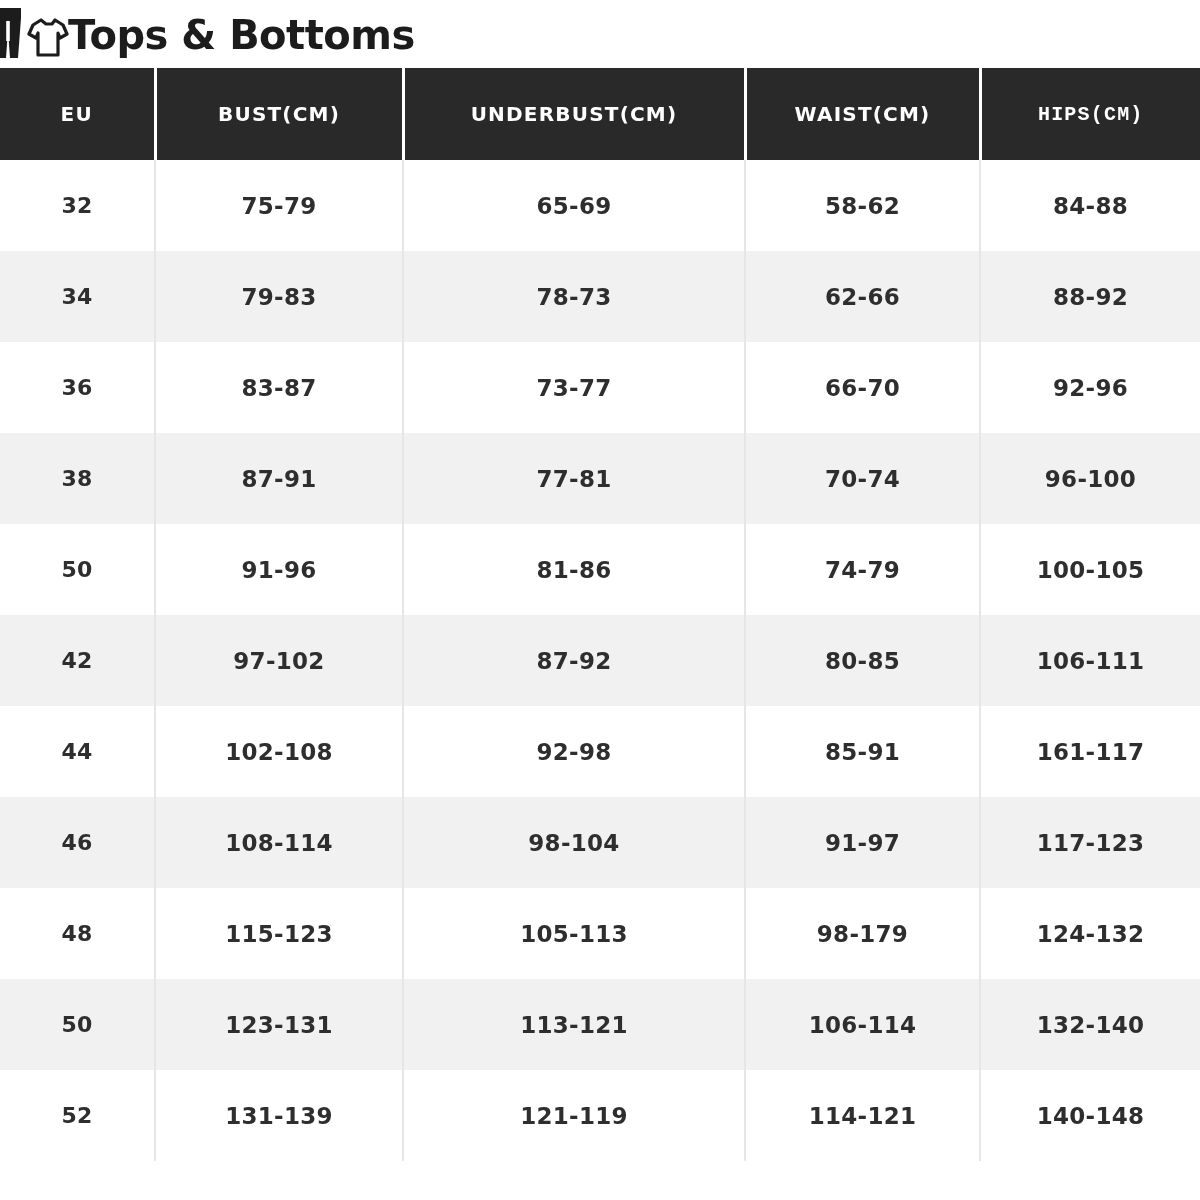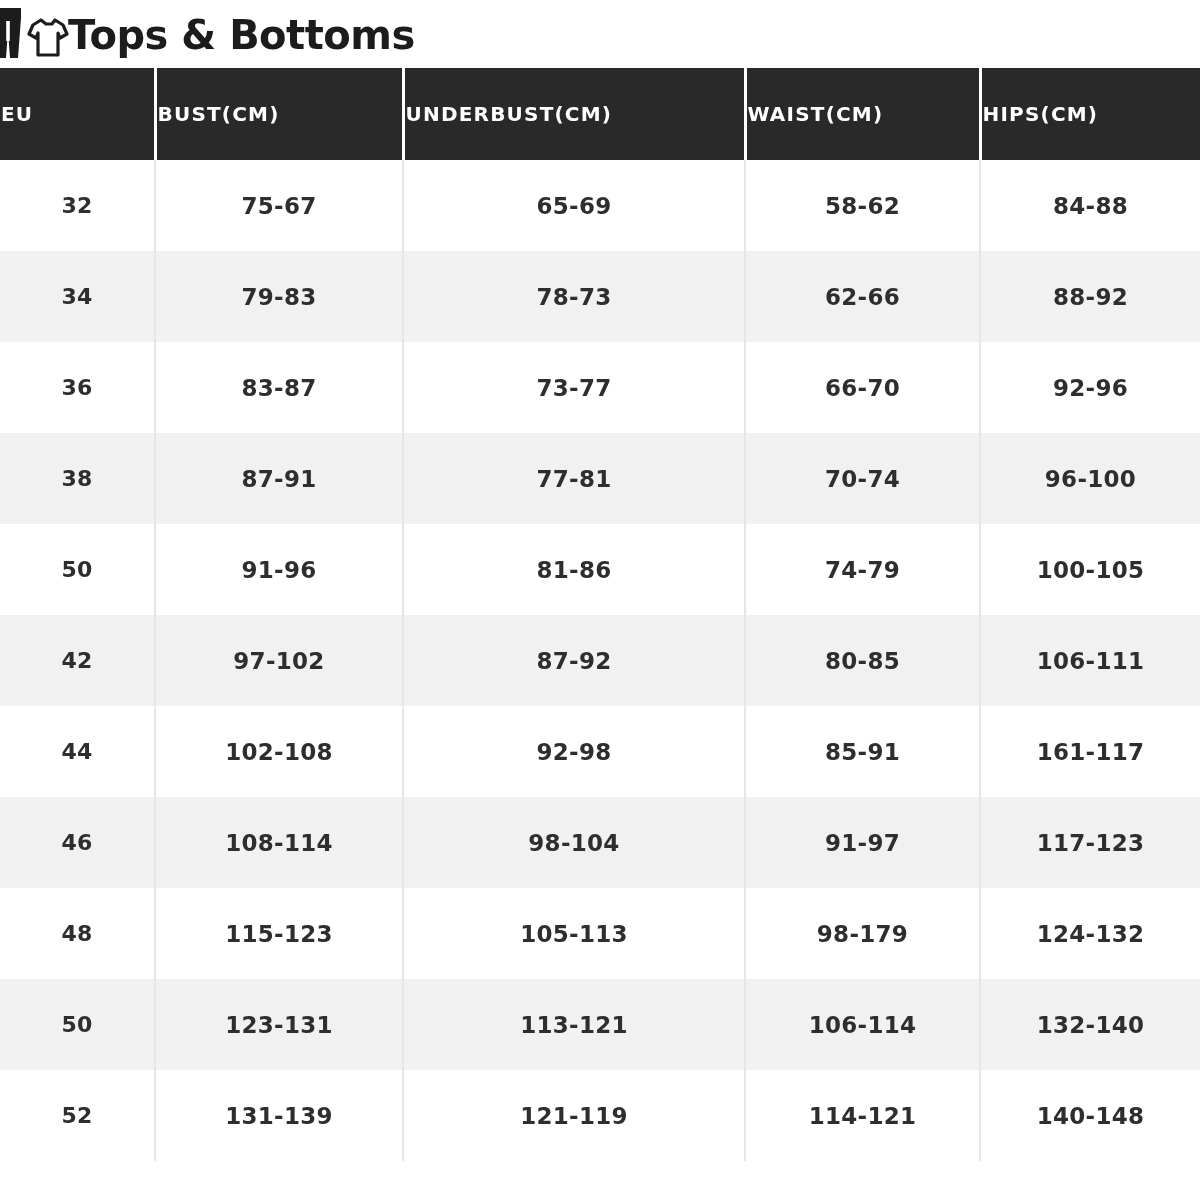--- a/index.html
+++ b/index.html
@@ -58,28 +58,28 @@
   table.size-table col.c3 { width: 235px; }
   table.size-table col.c4 { width: 220px; }
 
   thead th {
     background: #292929;
     color: #ffffff;
     font-size: 20px;
     font-weight: 700;
     letter-spacing: 1.2px;
     height: 92px;
-    text-align: left;
+    text-align: center;
     vertical-align: middle;
     border-left: 3px solid #ffffff;
     border-right: 3px solid #ffffff;
     box-sizing: border-box;
   }
   thead th:first-child { border-left: none; }
-  thead th:last-child { border-right: none; }
+  thead th:last-child { border-right: none; font-family: Liberation Mono, monospace; }
 
   tbody td {
     height: 91px;
     text-align: center;
     vertical-align: middle;
     font-size: 23px;
     font-weight: 700;
     color: #2e2e2e;
     letter-spacing: 0.3px;
     border-right: 2px solid #e6e6e6;
@@ -125,21 +125,21 @@
         <th>EU</th>
         <th>BUST(CM)</th>
         <th>UNDERBUST(CM)</th>
         <th>WAIST(CM)</th>
         <th>HIPS(CM)</th>
       </tr>
     </thead>
     <tbody>
       <tr class="odd">
         <td>32</td>
-        <td>75-67</td>
+        <td>75-79</td>
         <td>65-69</td>
         <td>58-62</td>
         <td>84-88</td>
       </tr>
       <tr class="even">
         <td>34</td>
         <td>79-83</td>
         <td>78-73</td>
         <td>62-66</td>
         <td>88-92</td>

